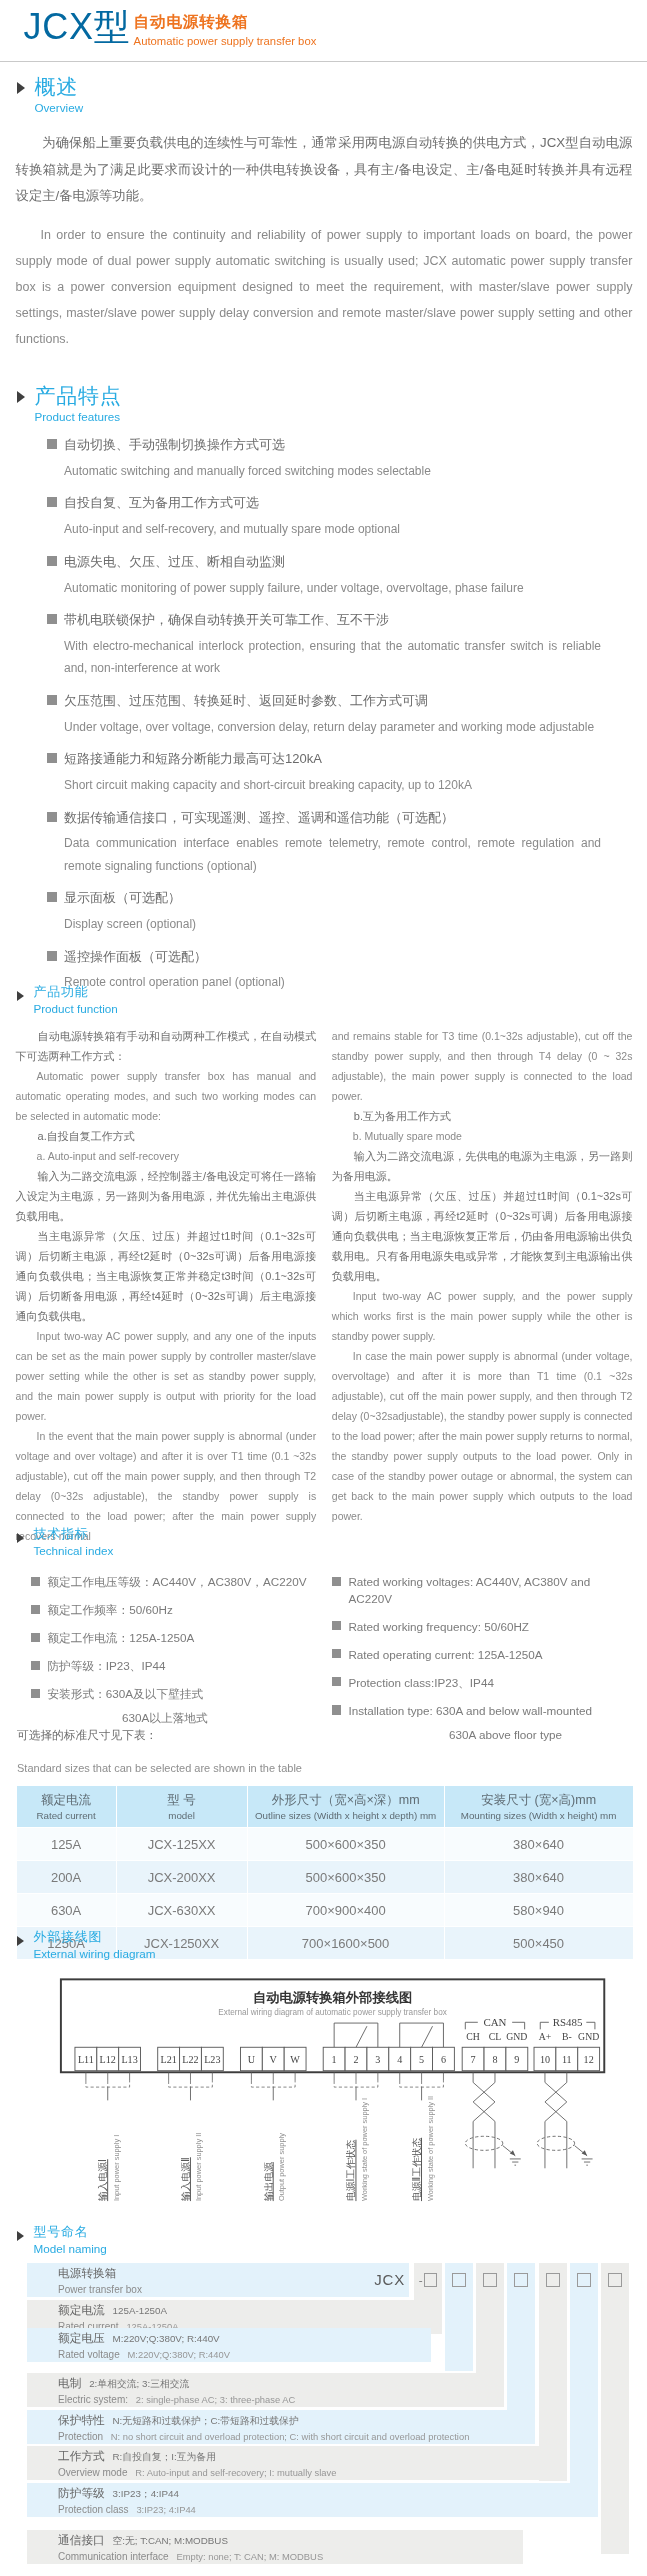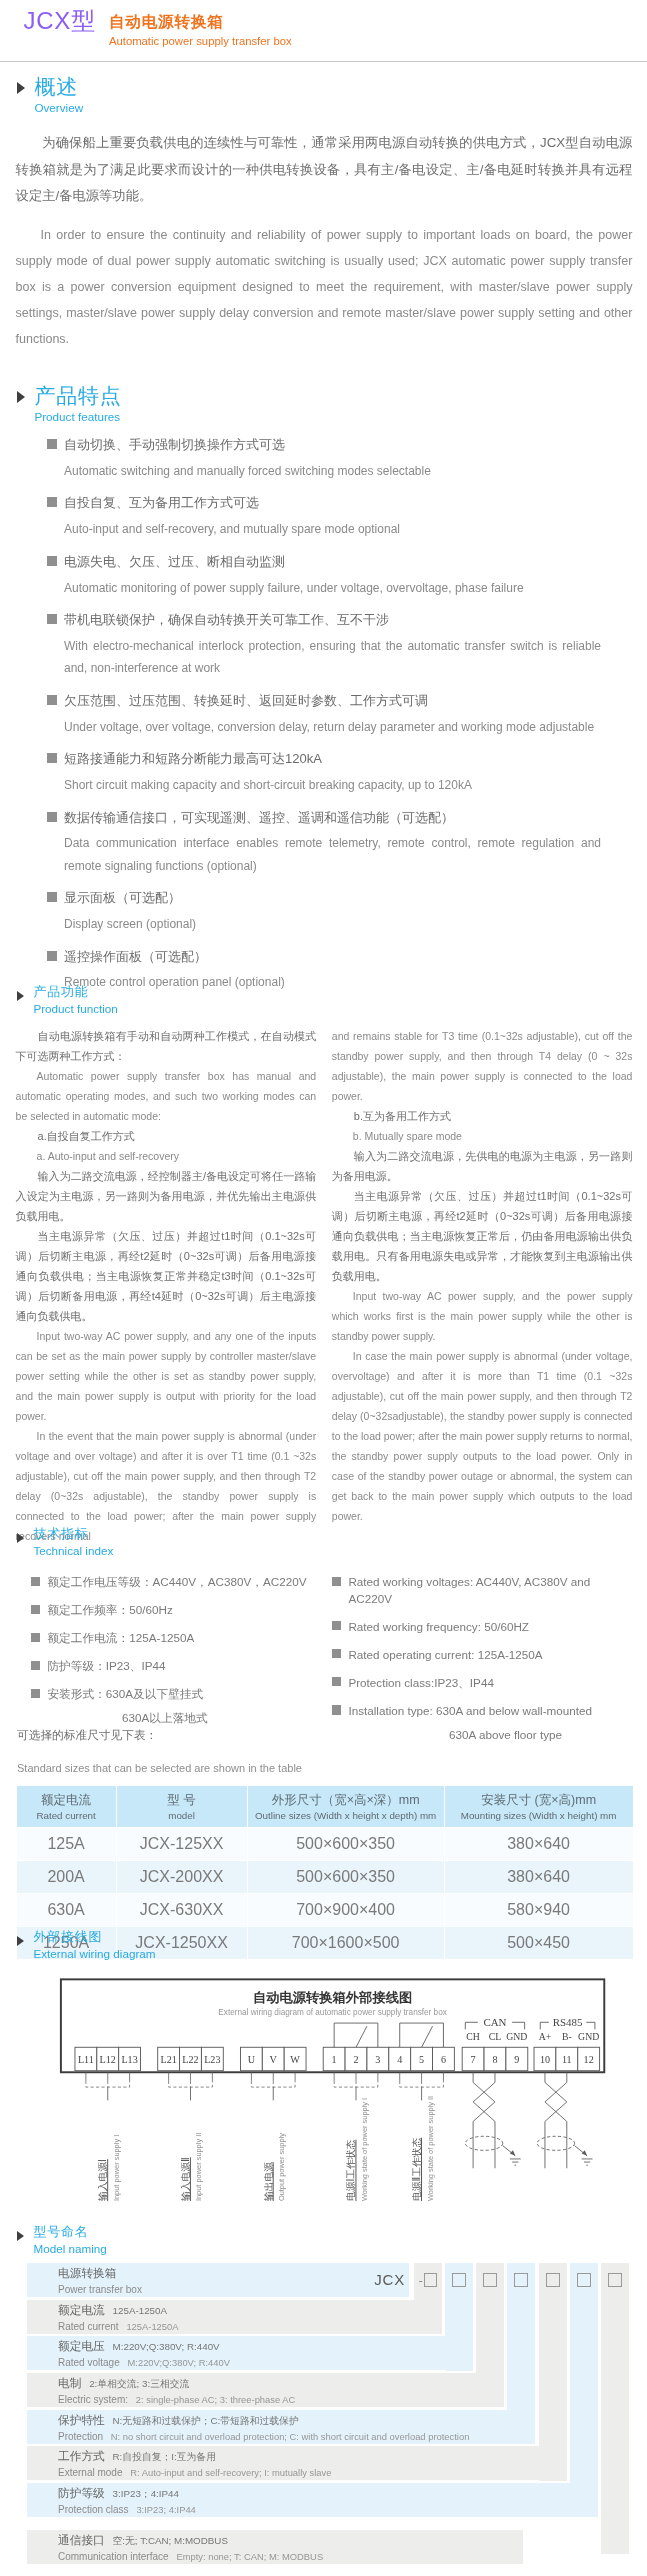--- a/index.html
+++ b/index.html
@@ -4,22 +4,22 @@
 <style>
   html,body { margin:0; padding:0; background:#ffffff; }
   .page {
     position:relative; width:648px; height:2576px; background:#fff;
     font-family:"Liberation Sans","DejaVu Sans",sans-serif; overflow:hidden;
   }
   .sec { position:absolute; left:0; width:648px; }
 
   
   .brand { position:absolute; top:7.8px; left:23.4px; display:flex; align-items:flex-start; }
-  .brand-model { color:#8b5cf6; font-size:24px; line-height:1.05; font-weight:400; letter-spacing:0.8px; }
-  .brand-titles { margin-left:13px; padding-top:3.9px; }
+  .brand-model { color:#0369a1; font-size:36px; line-height:1.05; font-weight:400; letter-spacing:0.8px; }
+  .brand-titles { margin-left:3px; padding-top:3.9px; }
   .brand-cn { color:#ee7420; font-size:15.6px; font-weight:700; letter-spacing:0.8px; }
   .brand-en { color:#ee7420; font-size:11.3px; margin-top:2.3px; }
   .top-rule { position:absolute; top:61px; left:0; width:648px; height:0.8px; background:#c9c9c9; }
 
   
   .sechead { display:flex; gap:9.4px; padding-left:17px; }
   .tri { width:0; height:0; border-left:8.6px solid #3f3f3f; border-top:6.2px solid transparent; border-bottom:6.2px solid transparent; margin-top:7px; flex:0 0 auto; }
   .sh-cn { color:#29abe2; font-size:21px; line-height:1.15; letter-spacing:0.8px; }
   .sh-en { color:#29abe2; font-size:11.7px; margin-top:2.3px; }
   .sechead.small .sh-cn { font-size:13px; }
@@ -54,21 +54,21 @@
 
   
   .intro-cn { margin:0 0 19px 17px; color:#6e6e6e; font-size:11.7px; }
   .intro-en { margin:1.6px 0 0 17px; color:#8e8e8e; font-size:11px; }
   table.sizes { border-collapse:collapse; margin:11px 0 0 15.6px; width:617px; table-layout:fixed; }
   table.sizes th { background:#c7e8f8; font-weight:400; padding:5.5px 1.6px 6.2px 1.6px; border:0.8px solid #fff; }
   table.sizes col.c1 { width:100px; } table.sizes col.c2 { width:131px; }
   table.sizes col.c3 { width:197px; } table.sizes col.c4 { width:189px; }
   .th-cn { color:#5f6c74; font-size:12.5px; }
   .th-en { color:#5f6c74; font-size:9.8px; margin-top:1.6px; }
-  table.sizes td { text-align:center; color:#7a7a7a; font-size:16px; height:30px; border:0.8px solid #fff; }
+  table.sizes td { text-align:center; color:#7a7a7a; font-size:13px; height:30px; border:0.8px solid #fff; }
   table.sizes tr:nth-child(even) td { background:#e9f4fb; }
   table.sizes tr:nth-child(odd) td { background:#f8fcfe; }
 
   
   .wiring-svg { display:block; margin-top:12.5px; }
 
   
   .ntable { position:relative; margin-top:7.8px; height:301px; }
   .nrow { position:absolute; left:27px; height:34px; box-sizing:border-box; padding:3.1px 0 0 31px; }
   .rowblue { background:#e3f2fb; }
@@ -480,35 +480,35 @@
 
       <div class="nrow rowblue" style="top:0;width:382px">
         <div class="nl1"><span class="nlab">电源转换箱</span><span class="nval"></span></div>
         <div class="nl2"><span class="nlab2">Power transfer box</span><span class="nval2"></span></div>
       </div>
       <div class="jcx">JCX</div>
       <div class="nrow rowgray" style="top:37px;width:415px">
         <div class="nl1"><span class="nlab">额定电流</span><span class="nval">125A-1250A</span></div>
         <div class="nl2"><span class="nlab2">Rated current</span><span class="nval2">125A-1250A</span></div>
       </div>
-      <div class="nrow rowblue" style="top:73px;width:446px">
+      <div class="nrow rowblue" style="top:65px;width:404px">
         <div class="nl1"><span class="nlab">额定电压</span><span class="nval">M:220V;Q:380V; R:440V</span></div>
         <div class="nl2"><span class="nlab2">Rated voltage</span><span class="nval2">M:220V;Q:380V; R:440V</span></div>
       </div>
       <div class="nrow rowgray" style="top:110px;width:477px">
         <div class="nl1"><span class="nlab">电制</span><span class="nval">2:单相交流; 3:三相交流</span></div>
         <div class="nl2"><span class="nlab2">Electric system:</span><span class="nval2">2: single-phase AC; 3: three-phase AC</span></div>
       </div>
       <div class="nrow rowblue" style="top:147px;width:508px">
         <div class="nl1"><span class="nlab">保护特性</span><span class="nval">N:无短路和过载保护；C:带短路和过载保护</span></div>
         <div class="nl2"><span class="nlab2">Protection</span><span class="nval2">N: no short circuit and overload protection; C: with short circuit and overload protection</span></div>
       </div>
       <div class="nrow rowgray" style="top:183px;width:539px">
         <div class="nl1"><span class="nlab">工作方式</span><span class="nval">R:自投自复；I:互为备用</span></div>
-        <div class="nl2"><span class="nlab2">External mode</span><span class="nval2">R: Auto-input and self-recovery; I: mutually slave</span></div>
+        <div class="nl2"><span class="nlab2">Overview mode</span><span class="nval2">R: Auto-input and self-recovery; I: mutually slave</span></div>
       </div>
       <div class="nrow rowblue" style="top:220px;width:571px">
         <div class="nl1"><span class="nlab">防护等级</span><span class="nval">3:IP23；4:IP44</span></div>
         <div class="nl2"><span class="nlab2">Protection class</span><span class="nval2">3:IP23;  4:IP44</span></div>
       </div>
       <div class="nrow rowgray" style="top:267px;width:496px">
         <div class="nl1"><span class="nlab">通信接口</span><span class="nval">空:无;  T:CAN;  M:MODBUS</span></div>
         <div class="nl2"><span class="nlab2">Communication interface</span><span class="nval2">Empty: none; T: CAN; M: MODBUS</span></div>
       </div>
     </div>

